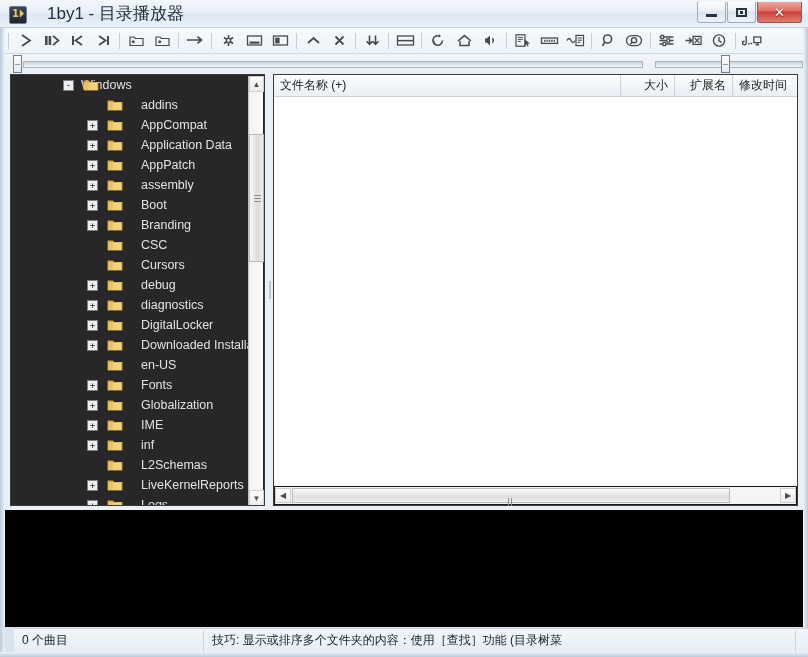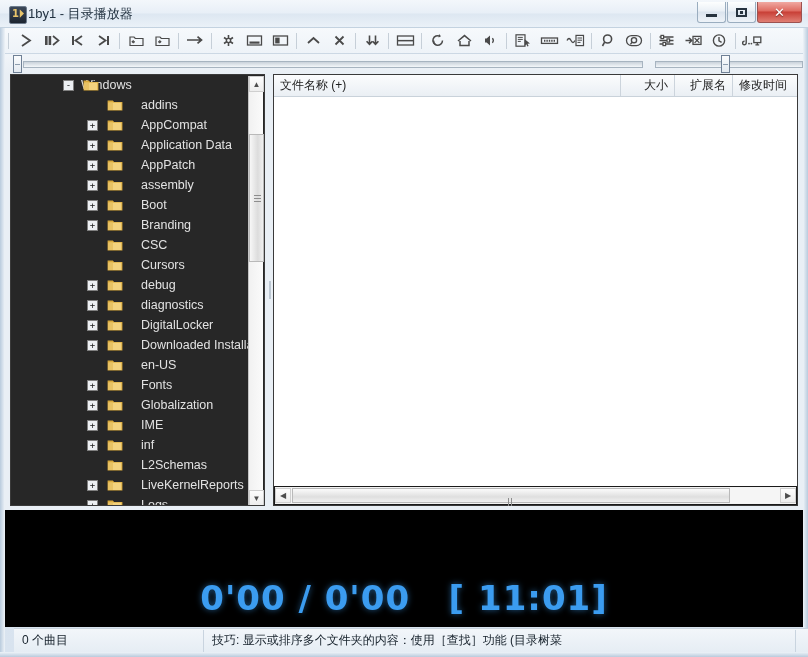--- a/index.html
+++ b/index.html
@@ -33,22 +33,22 @@
     box-sizing:border-box;
   }
   .title-ico{
     position:absolute;left:9px;top:6px;width:16px;height:16px;
     background:linear-gradient(180deg,#3b4758,#1d2530);
     border:1px solid #6d7b8c;border-radius:2px;
     color:#e8c46a;font-size:10px;font-weight:bold;line-height:14px;
     text-align:center;font-family:"DejaVu Sans",sans-serif;
   }
   .title-text{
-    position:absolute;left:28px;top:4px;height:20px;line-height:20px;
-    font-size:13px;color:#20303f;white-space:nowrap;
+    position:absolute;left:47px;top:4px;height:20px;line-height:20px;
+    font-size:17px;color:#20303f;white-space:nowrap;
   }
   .wbtns{position:absolute;right:6px;top:2px;height:22px;display:flex;}
   .wbtn{
     width:29px;height:21px;margin-left:1px;
     border:1px solid #9aadbf;border-top:none;
     border-radius:0 0 3px 3px;
     background:linear-gradient(180deg,#fdfefe 0%,#eaf0f6 45%,#dbe4ee 50%,#eef3f8 100%);
     position:relative;box-sizing:border-box;
   }
   .wbtn.close{
@@ -720,21 +720,20 @@
           <div class="hsb-thumb">
             <div class="hsb-grip"><i></i><i></i><i></i></div>
           </div>
         </div>
         <div class="hsb-arrow">▶</div>
       </div>
     </div>
   </div>
 
   <div class="player">
-    <div class="timeline">0'00 / 0'00   [ 11:01]</div>
   </div>
 
   <div class="statusbar">
     <div class="sb-cell count">0 个曲目</div>
     <div class="sb-cell tip">技巧: 显示或排序多个文件夹的内容：使用［查找］功能 (目录树菜</div>
     <div class="sb-grip"></div>
   </div>
 
 </div>
 

